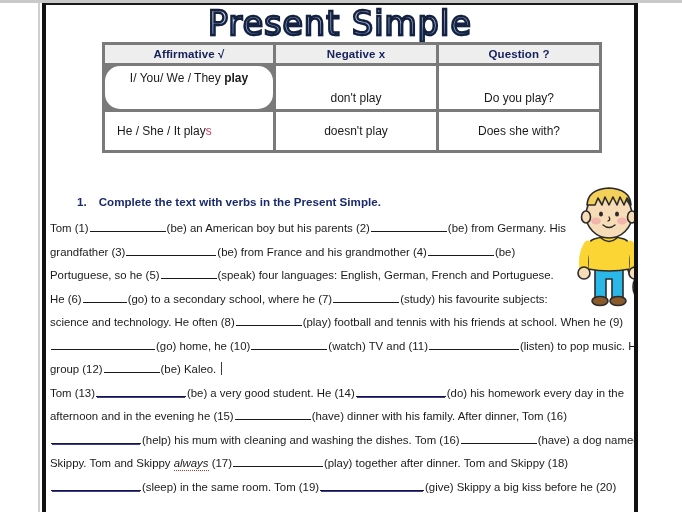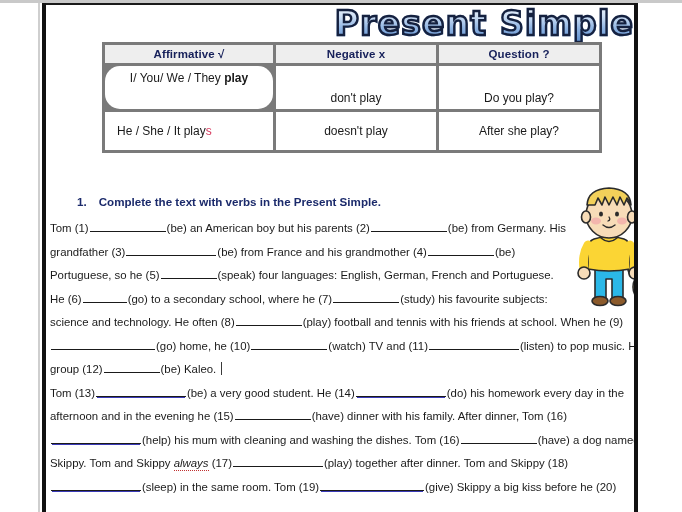--- a/index.html
+++ b/index.html
@@ -60,24 +60,24 @@
     background: #ffffff;
     overflow: hidden;
   }
 
   
   #worksheet-title {
     position: absolute;
     top: 1px;
     left: 0;
     width: 588px;
-    text-align: right;
+    text-align: center;
     font-family: "DejaVu Sans", sans-serif;
     font-size: 33px;
-    font-weight: bold;
+    font-weight: normal;
     letter-spacing: 1.2px;
     line-height: 36px;
     color: #93b7e8;
     -webkit-text-stroke: 2.4px #15213f;
     paint-order: stroke fill;
     background:
       linear-gradient(to bottom, #e9f1fb 0%, #cfe0f5 28%, #8fb4e3 62%, #5f90cf 100%);
     -webkit-background-clip: text;
     background-clip: text;
     -webkit-text-fill-color: transparent;
@@ -240,21 +240,21 @@
             <span>I/ You/ We / They </span><span class="bold-verb">play</span>
           </td>
           <td class="cell-neg-plural">don't play</td>
           <td class="cell-que-plural">Do you play?</td>
         </tr>
         <tr>
           <td class="cell-subject-singular">
             <span>He / She / It play</span><span class="red-s">s</span>
           </td>
           <td>doesn't play</td>
-          <td>After she play?</td>
+          <td>Does she with?</td>
         </tr>
       </tbody>
     </table>
 
     <div id="instruction-line">
       <span class="num">1.</span><span>Complete the text with verbs in the Present Simple.</span>
     </div>
 
     <div id="exercise-text">
 

